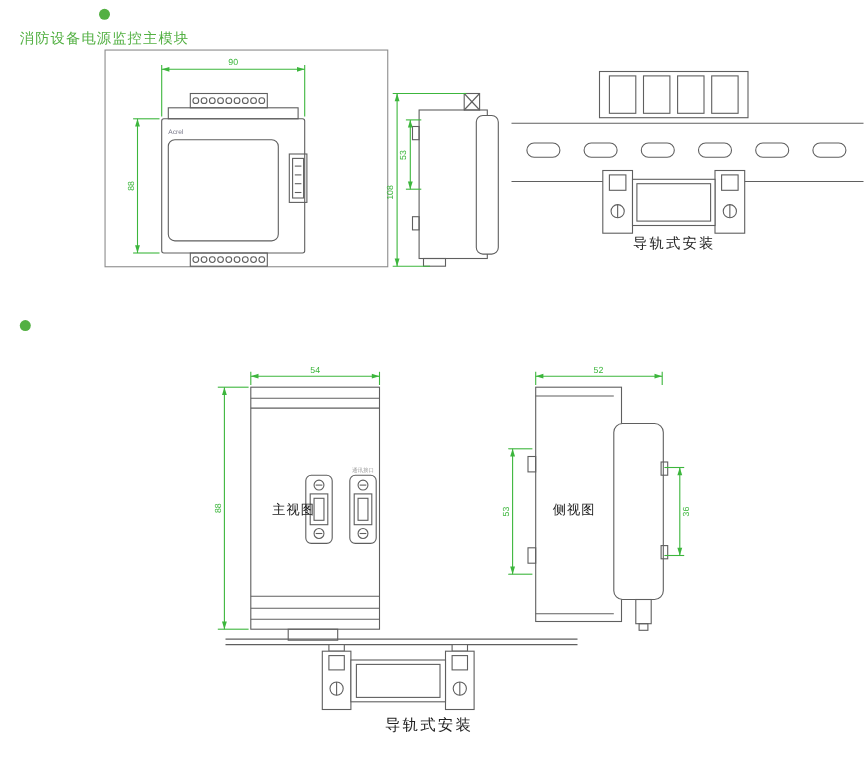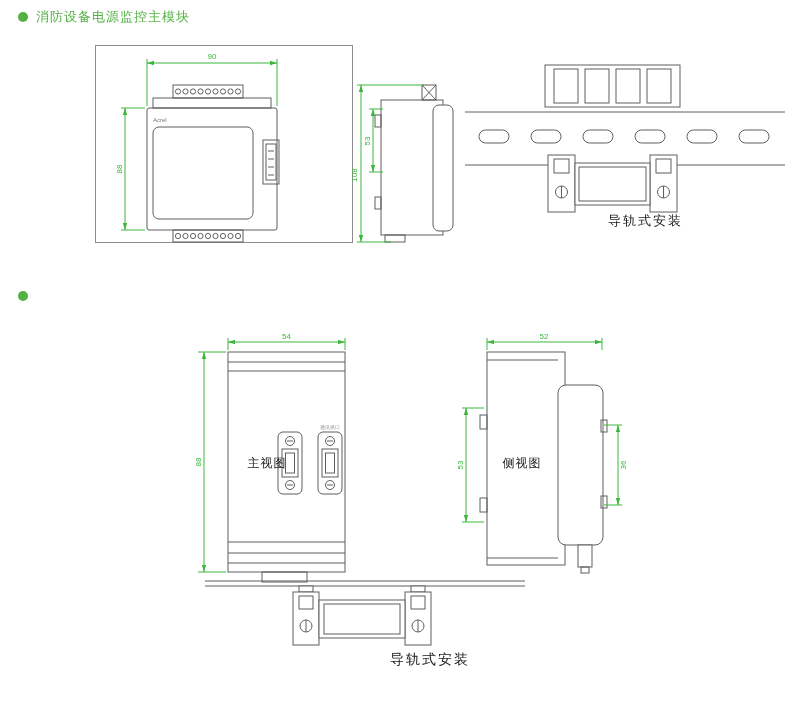--- a/index.html
+++ b/index.html
@@ -2,24 +2,24 @@
 <html><head>
 <meta charset="utf-8">
 <style>
   * { margin:0; padding:0; box-sizing:border-box; }
   html,body { background:#ffffff; }
   body {
     width:785px; height:702px; position:relative; overflow:hidden;
     font-family:"Liberation Sans", sans-serif;
   }
   .page { position:relative; width:785px; height:702px; background:#fff; }
-  .section-header { position:absolute; display:flex; align-items:center; gap:8px; }
+  .section-header { position:absolute; display:flex; align-items:center; gap:8px;flex-direction:column; }
   .bullet { width:10px; height:10px; border-radius:50%; background:#53b043; flex:0 0 auto; }
   .section-title { color:#53b043; font-size:13px; letter-spacing:1px; }
-  .caption { position:absolute; color:#222; font-size:13px; letter-spacing:2px; text-align:right; }
+  .caption { position:absolute; color:#222; font-size:13px; letter-spacing:2px; text-align:center; }
   .caption.big { font-size:14px; }
   svg { position:absolute; overflow:visible; }
   text { font-family:"Liberation Sans", sans-serif; }
   .dim-text { fill:#3cb63c; font-size:8px; stroke:none; }
   .view-label { fill:#1a1a1a; font-size:12px; letter-spacing:1px; stroke:none; }
   .tiny-label { fill:#999; font-size:5px; stroke:none; }
   .logo-text { fill:#778; font-size:6px; stroke:none; }
   .dim-stroke { stroke:#3cb63c; stroke-width:1; fill:none; }
   .dim-fill { fill:#3cb63c; stroke:none; }
   .draw { stroke:#5f5f5f; stroke-width:1; fill:none; }

